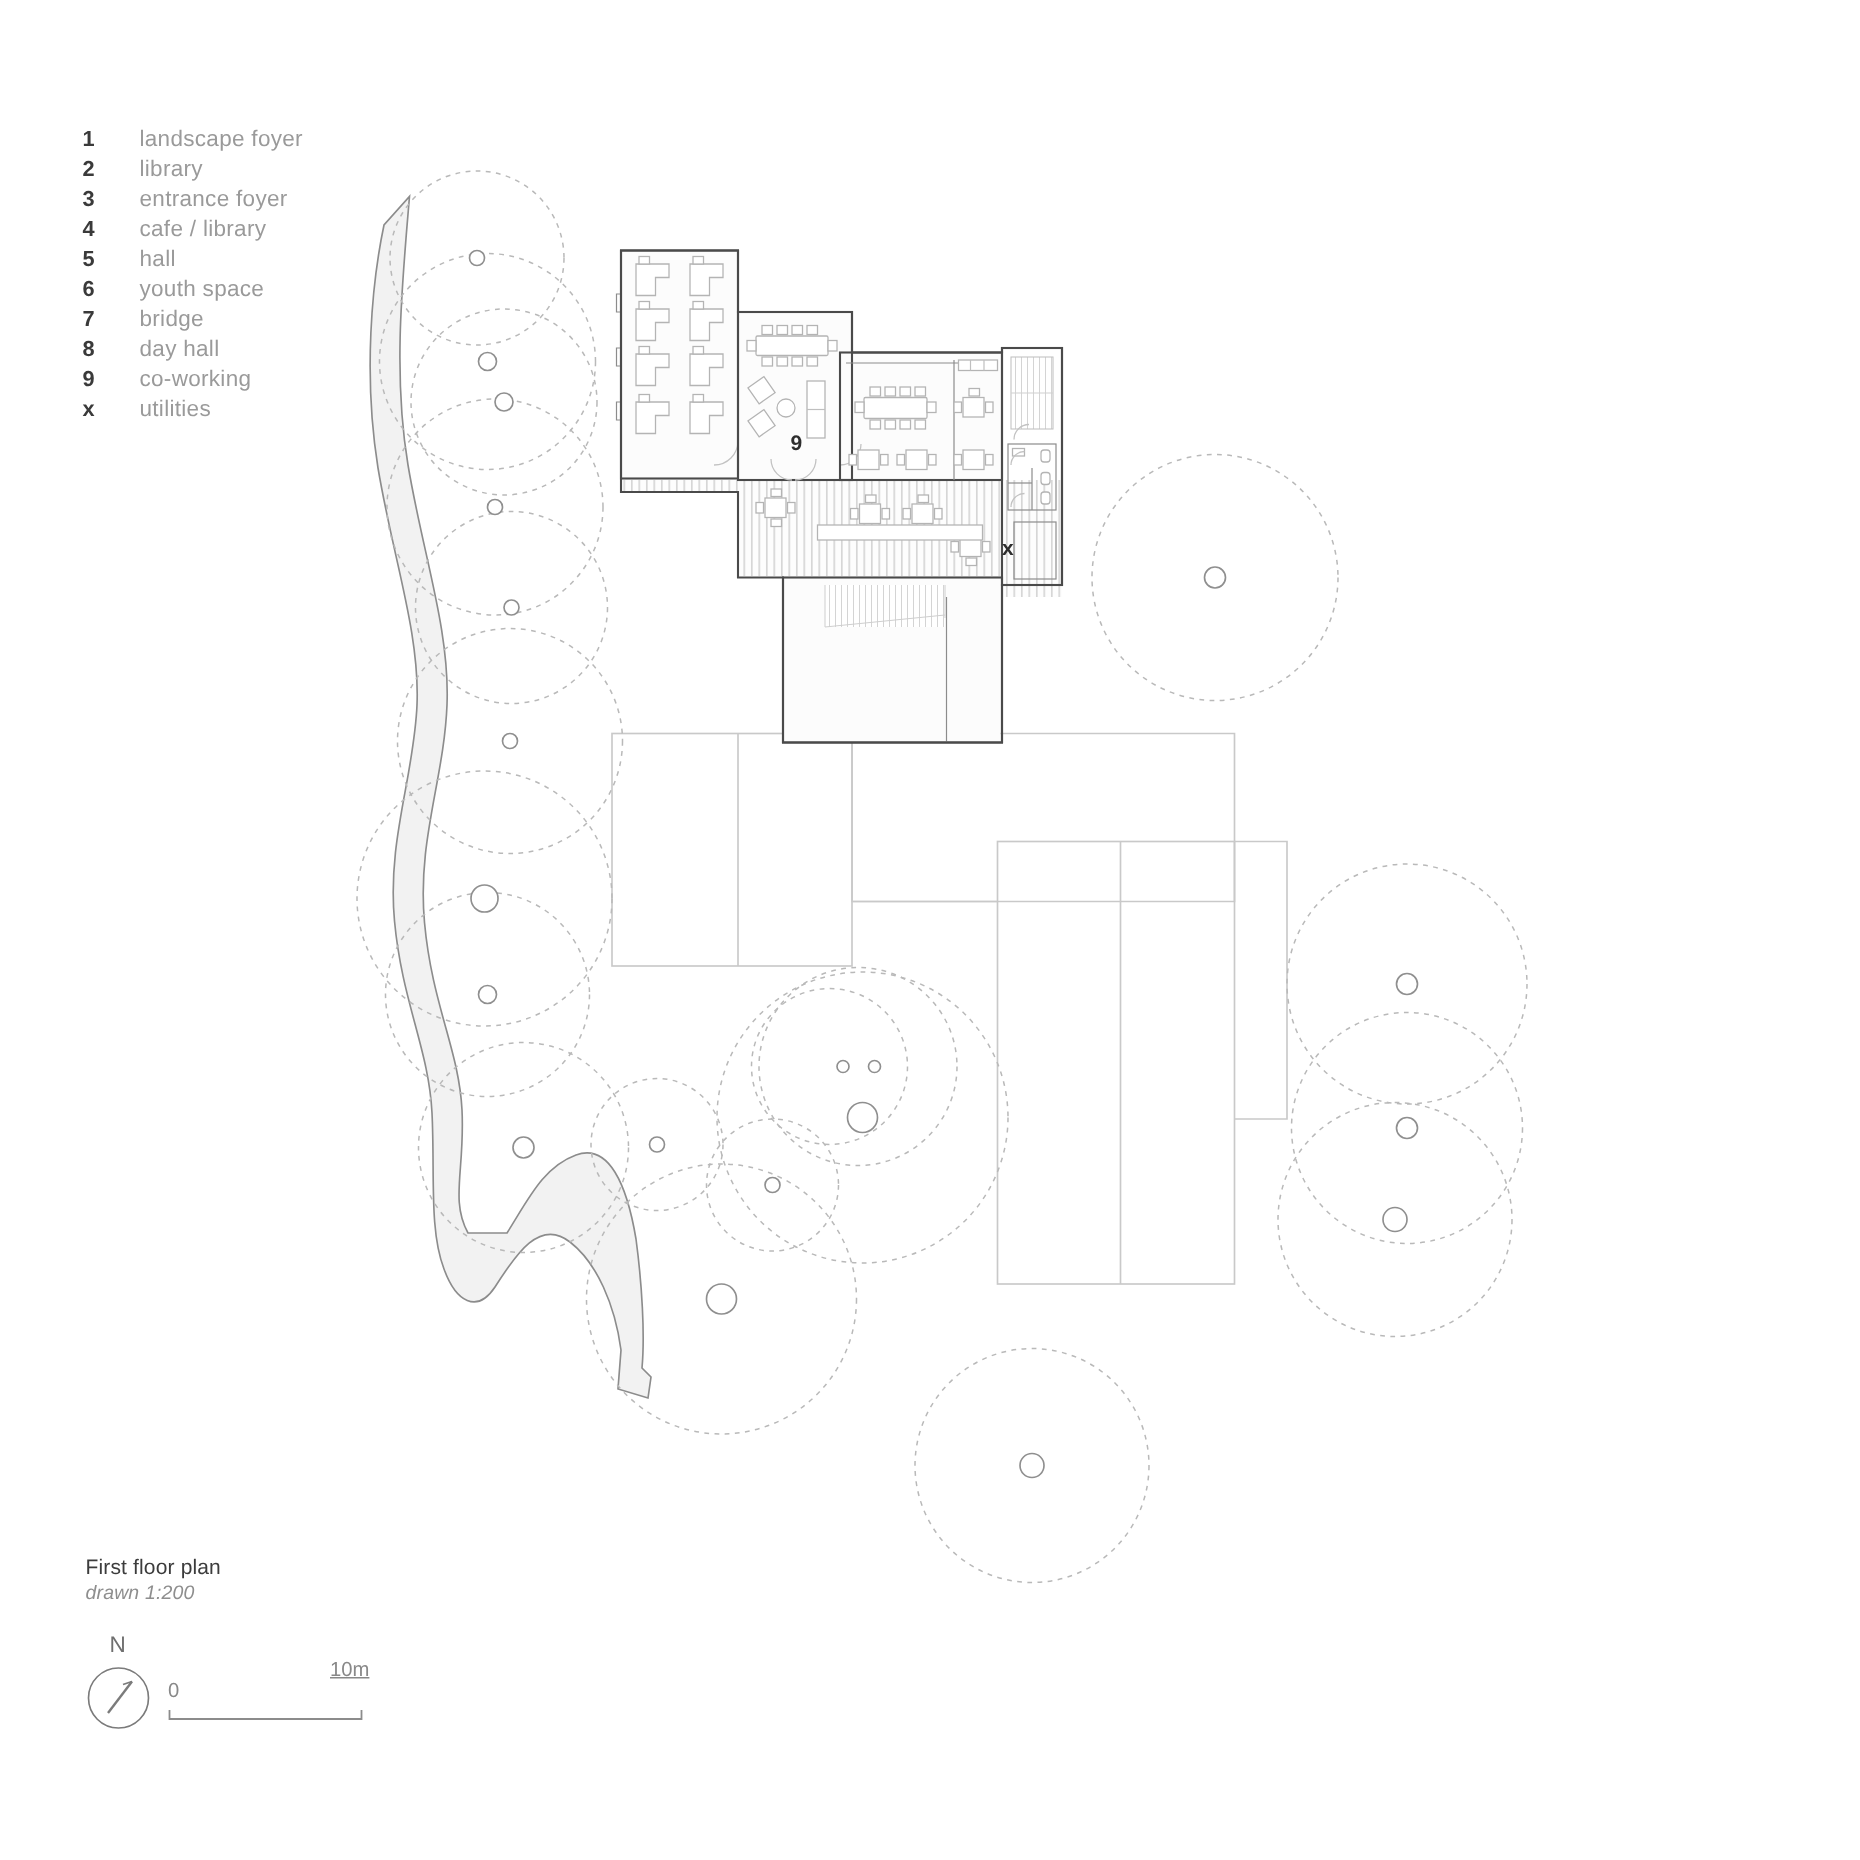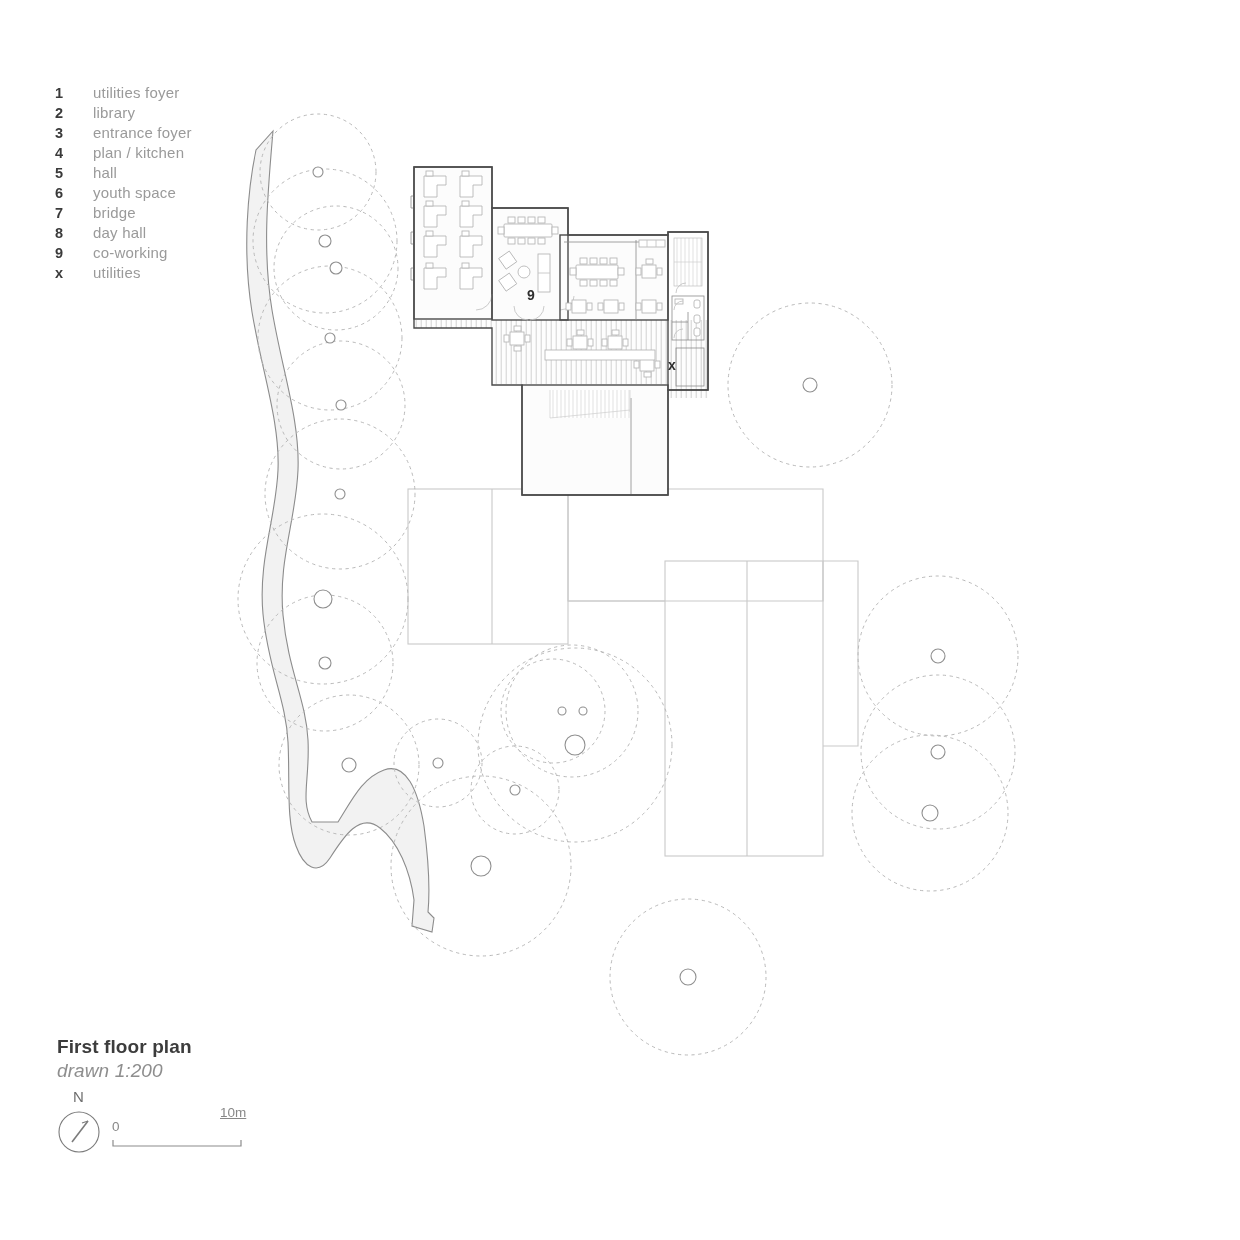--- a/index.html
+++ b/index.html
@@ -47,27 +47,27 @@
     letter-spacing: 0.2px;
   }
 
   
   #titleblock {
     position: absolute;
     left: 57px;
     top: 1036px;
   }
   #title-main {
-    font-size: 19px;
-    font-weight: bold;
+    font-size: 14px;
+    font-weight: normal;
     color: #3c3c3c;
     letter-spacing: 0.1px;
   }
   #title-sub {
-    font-size: 19px;
+    font-size: 13px;
     font-style: italic;
     color: #8e8e8e;
     letter-spacing: 0.1px;
     margin-top: 2px;
   }
   #northblock {
     position: absolute;
     left: 55px;
     top: 1092px;
   }
@@ -151,33 +151,33 @@
   .hatch-panel { fill: url(#deckhatch); }
 </style>
 </head>
 <body>
 
 <div id="sheet">
 
   <div id="legend">
     <div class="legend-row">
       <span class="legend-key">1</span>
-      <span class="legend-label">utilities foyer</span>
+      <span class="legend-label">landscape foyer</span>
     </div>
     <div class="legend-row">
       <span class="legend-key">2</span>
       <span class="legend-label">library</span>
     </div>
     <div class="legend-row">
       <span class="legend-key">3</span>
       <span class="legend-label">entrance foyer</span>
     </div>
     <div class="legend-row">
       <span class="legend-key">4</span>
-      <span class="legend-label">plan / kitchen</span>
+      <span class="legend-label">cafe / library</span>
     </div>
     <div class="legend-row">
       <span class="legend-key">5</span>
       <span class="legend-label">hall</span>
     </div>
     <div class="legend-row">
       <span class="legend-key">6</span>
       <span class="legend-label">youth space</span>
     </div>
     <div class="legend-row">

